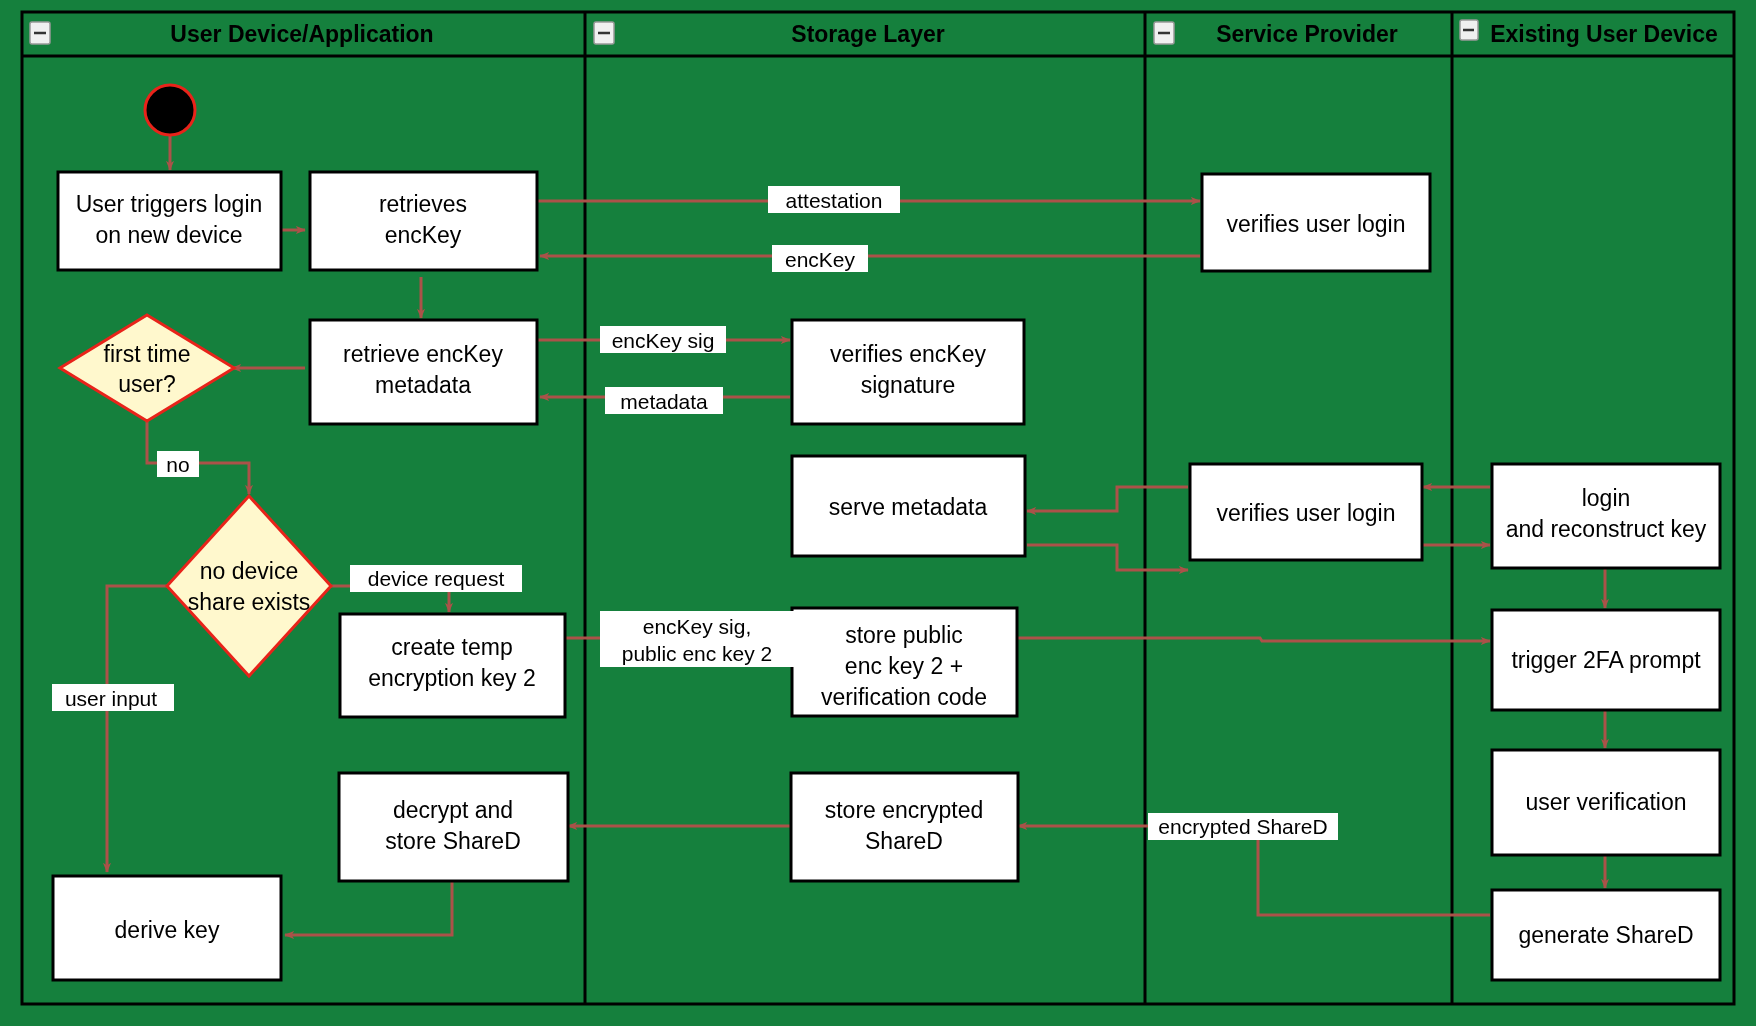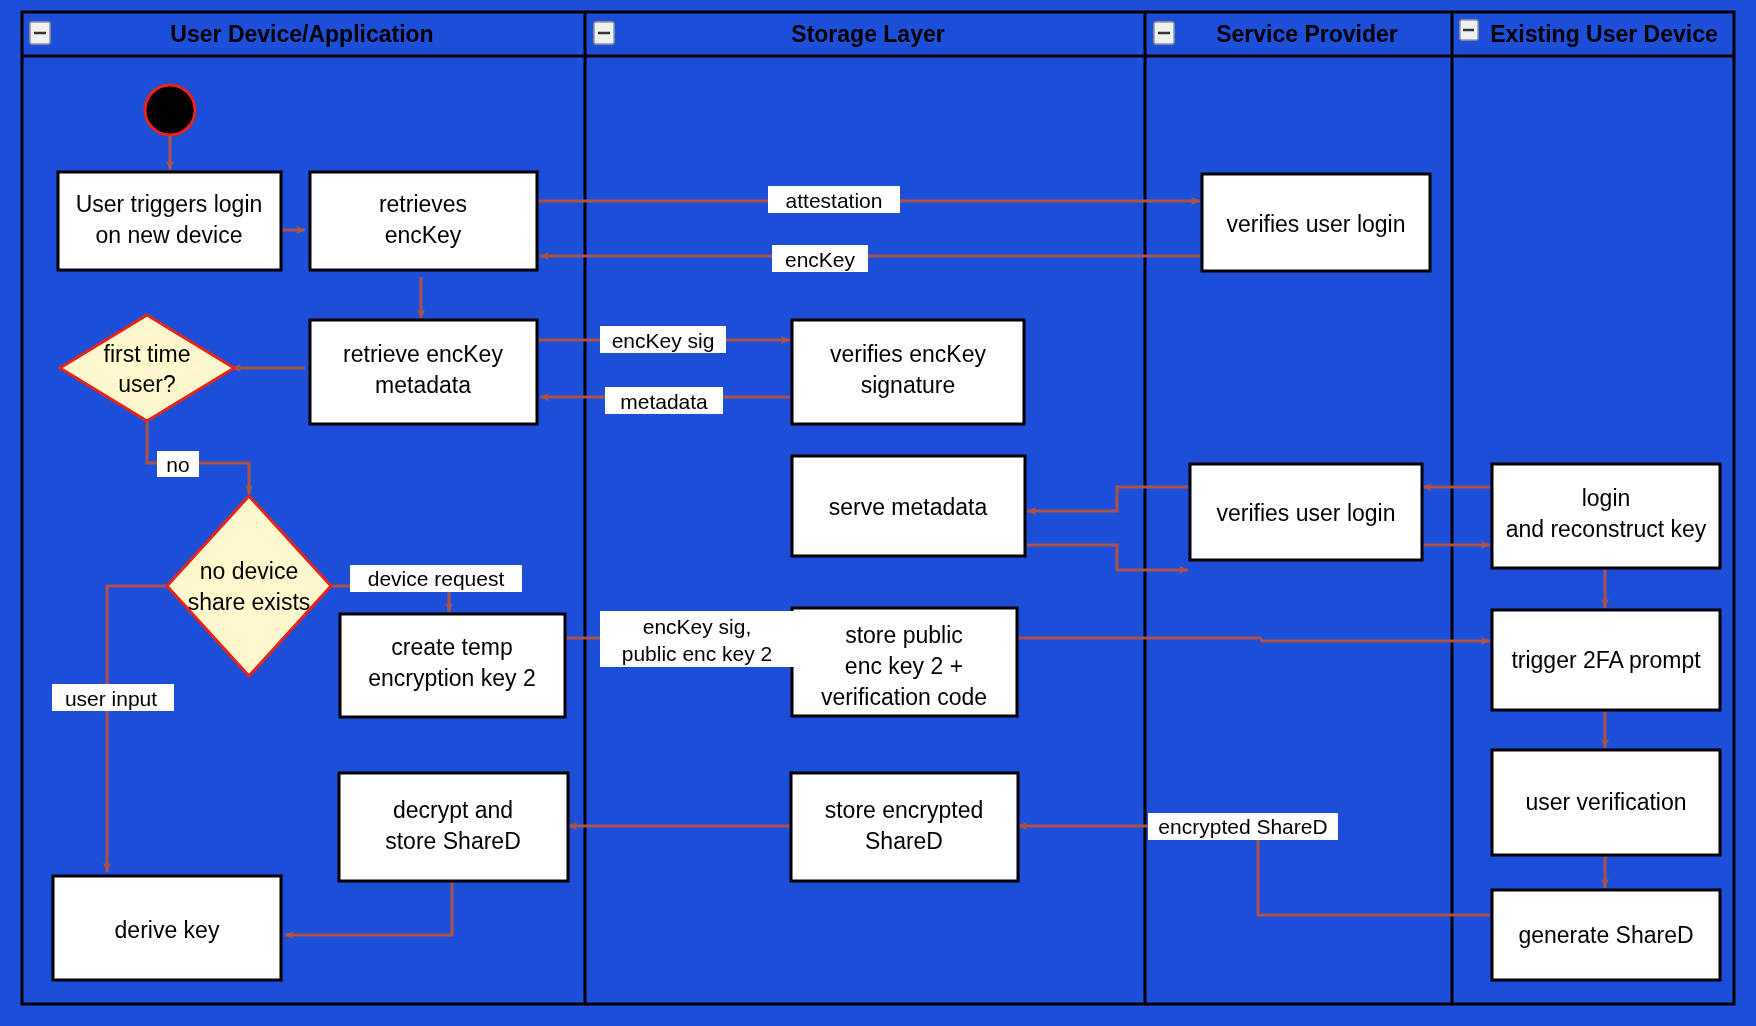--- a/index.html
+++ b/index.html
@@ -5,21 +5,21 @@
   html, body {
     margin: 0;
     padding: 0;
     background: #ffffff;
     font-family: "Liberation Sans", sans-serif;
   }
   #stage {
     position: relative;
     width: 1756px;
     height: 1026px;
-    background: #1d4ed8;
+    background: #15803d;
     overflow: hidden;
   }
   #diagram-svg {
     position: absolute;
     left: 0;
     top: 0;
     width: 1756px;
     height: 1026px;
   }
   .lane-title {

